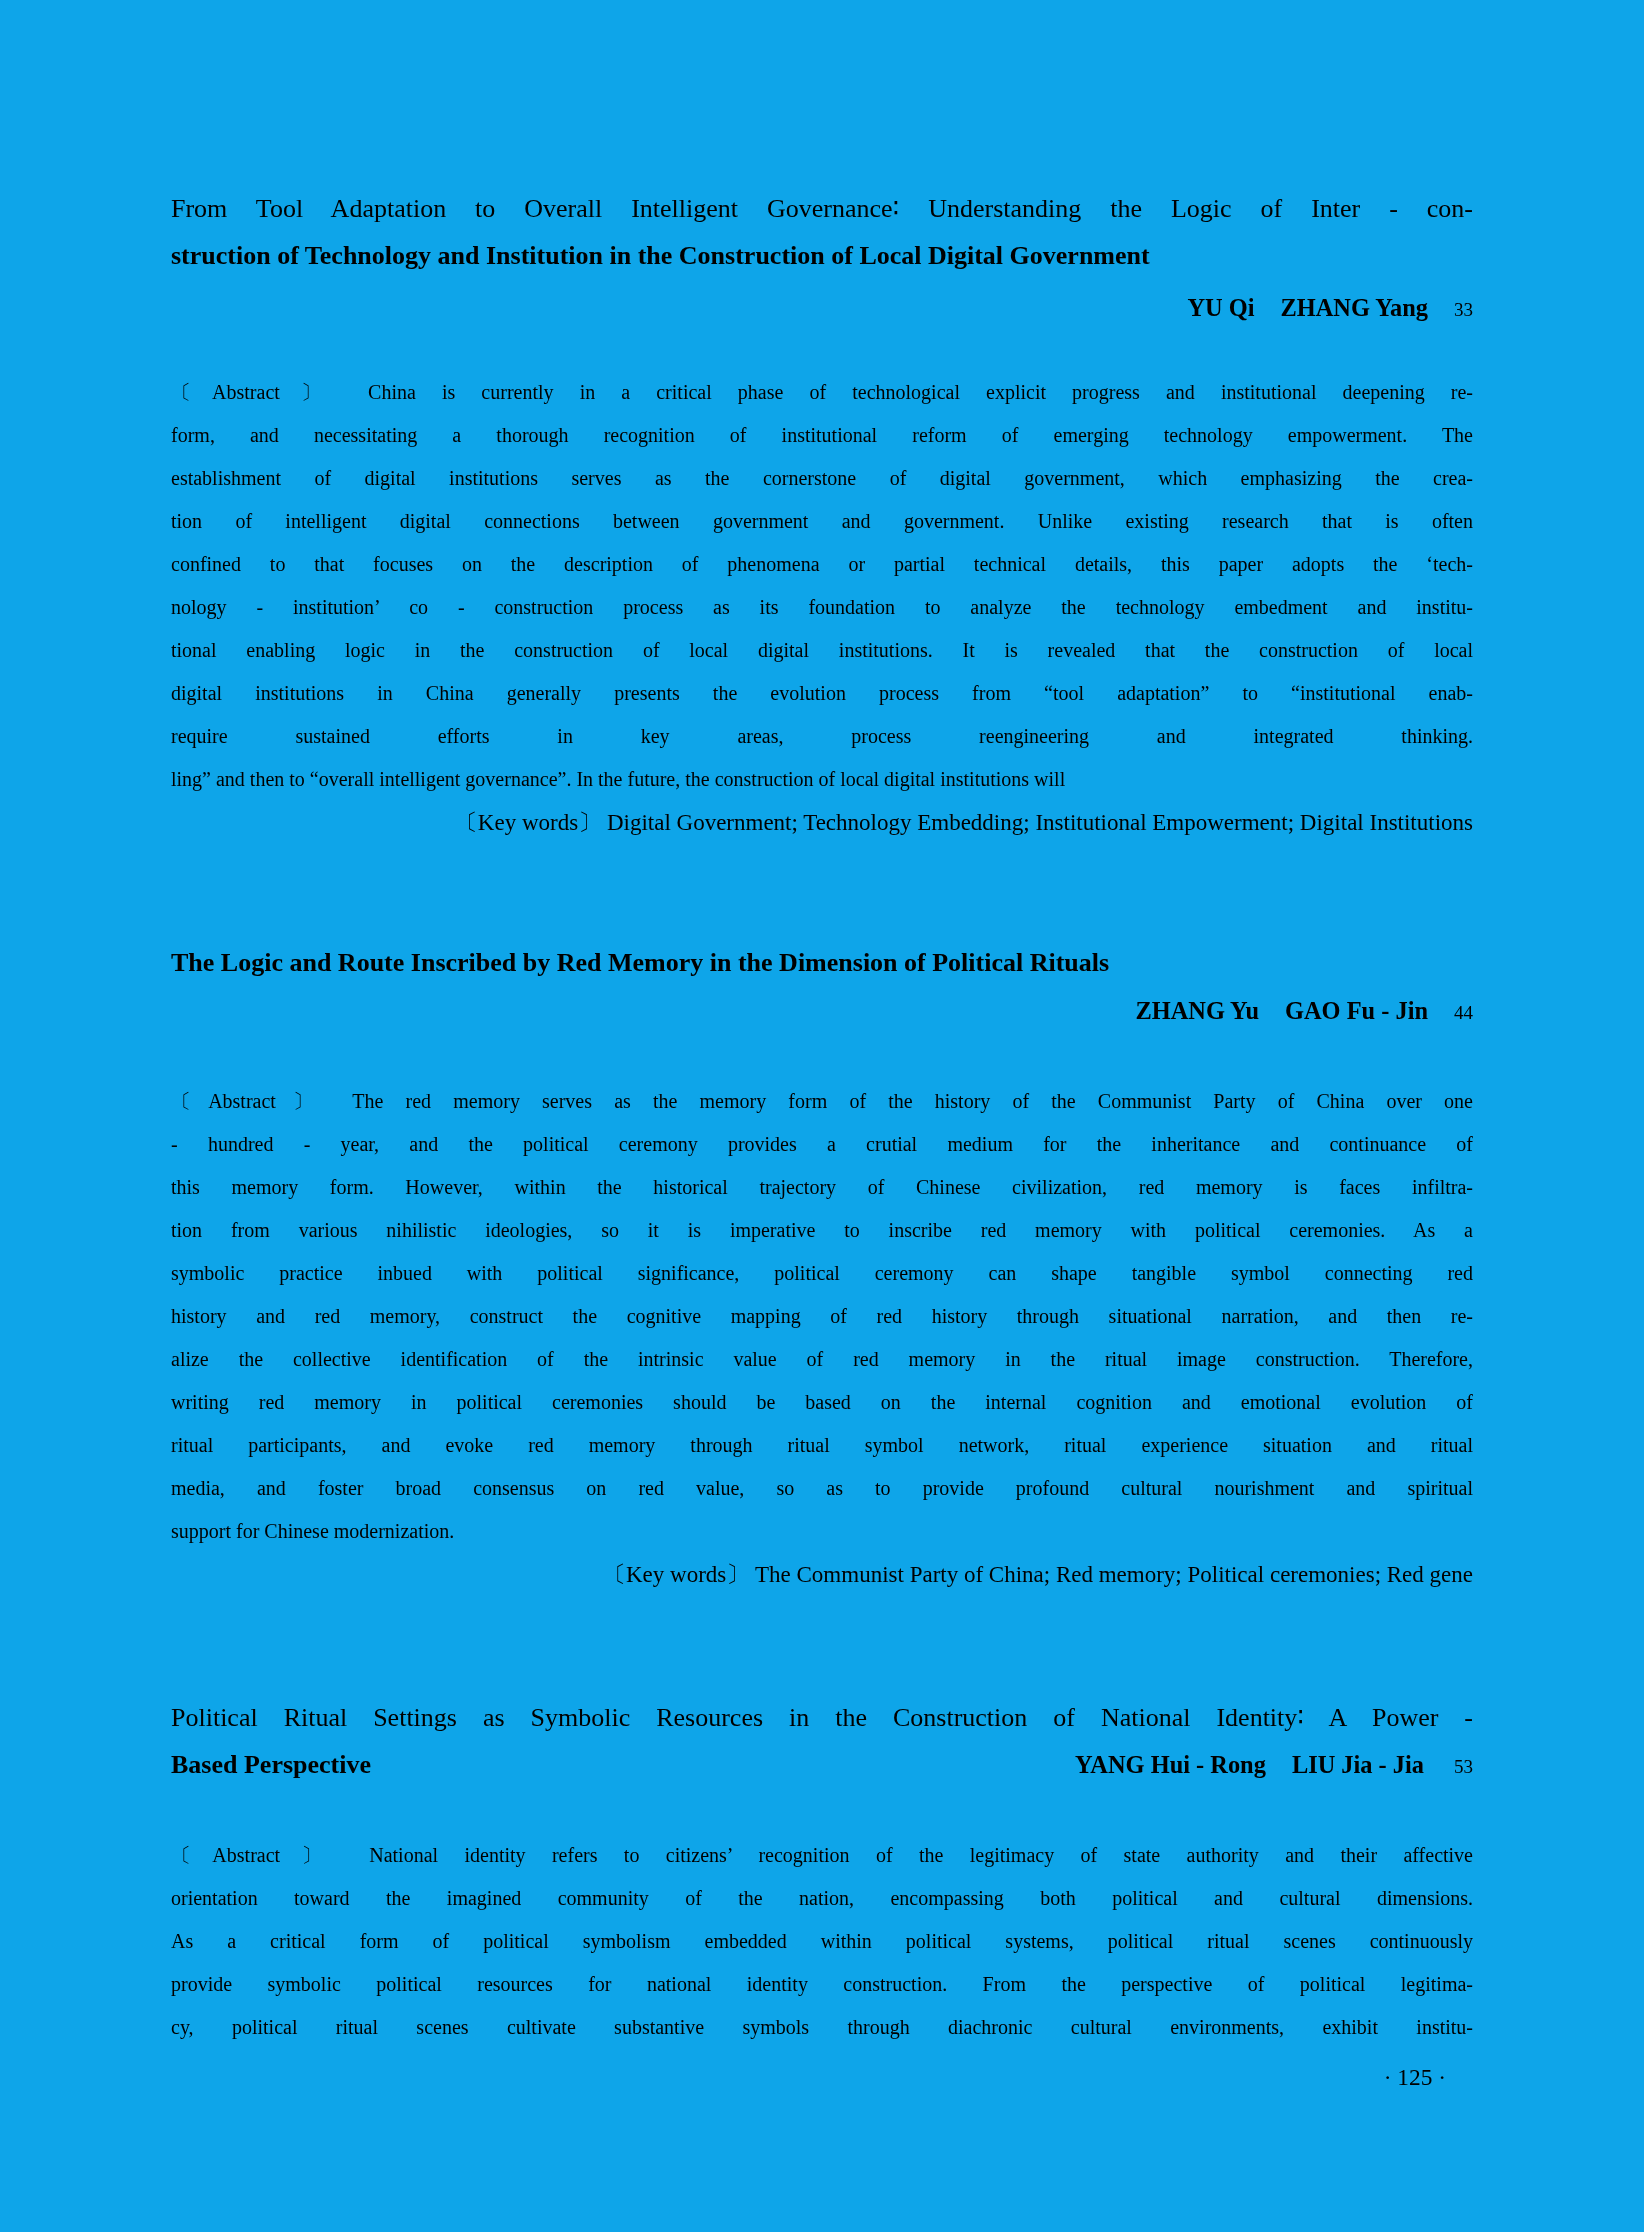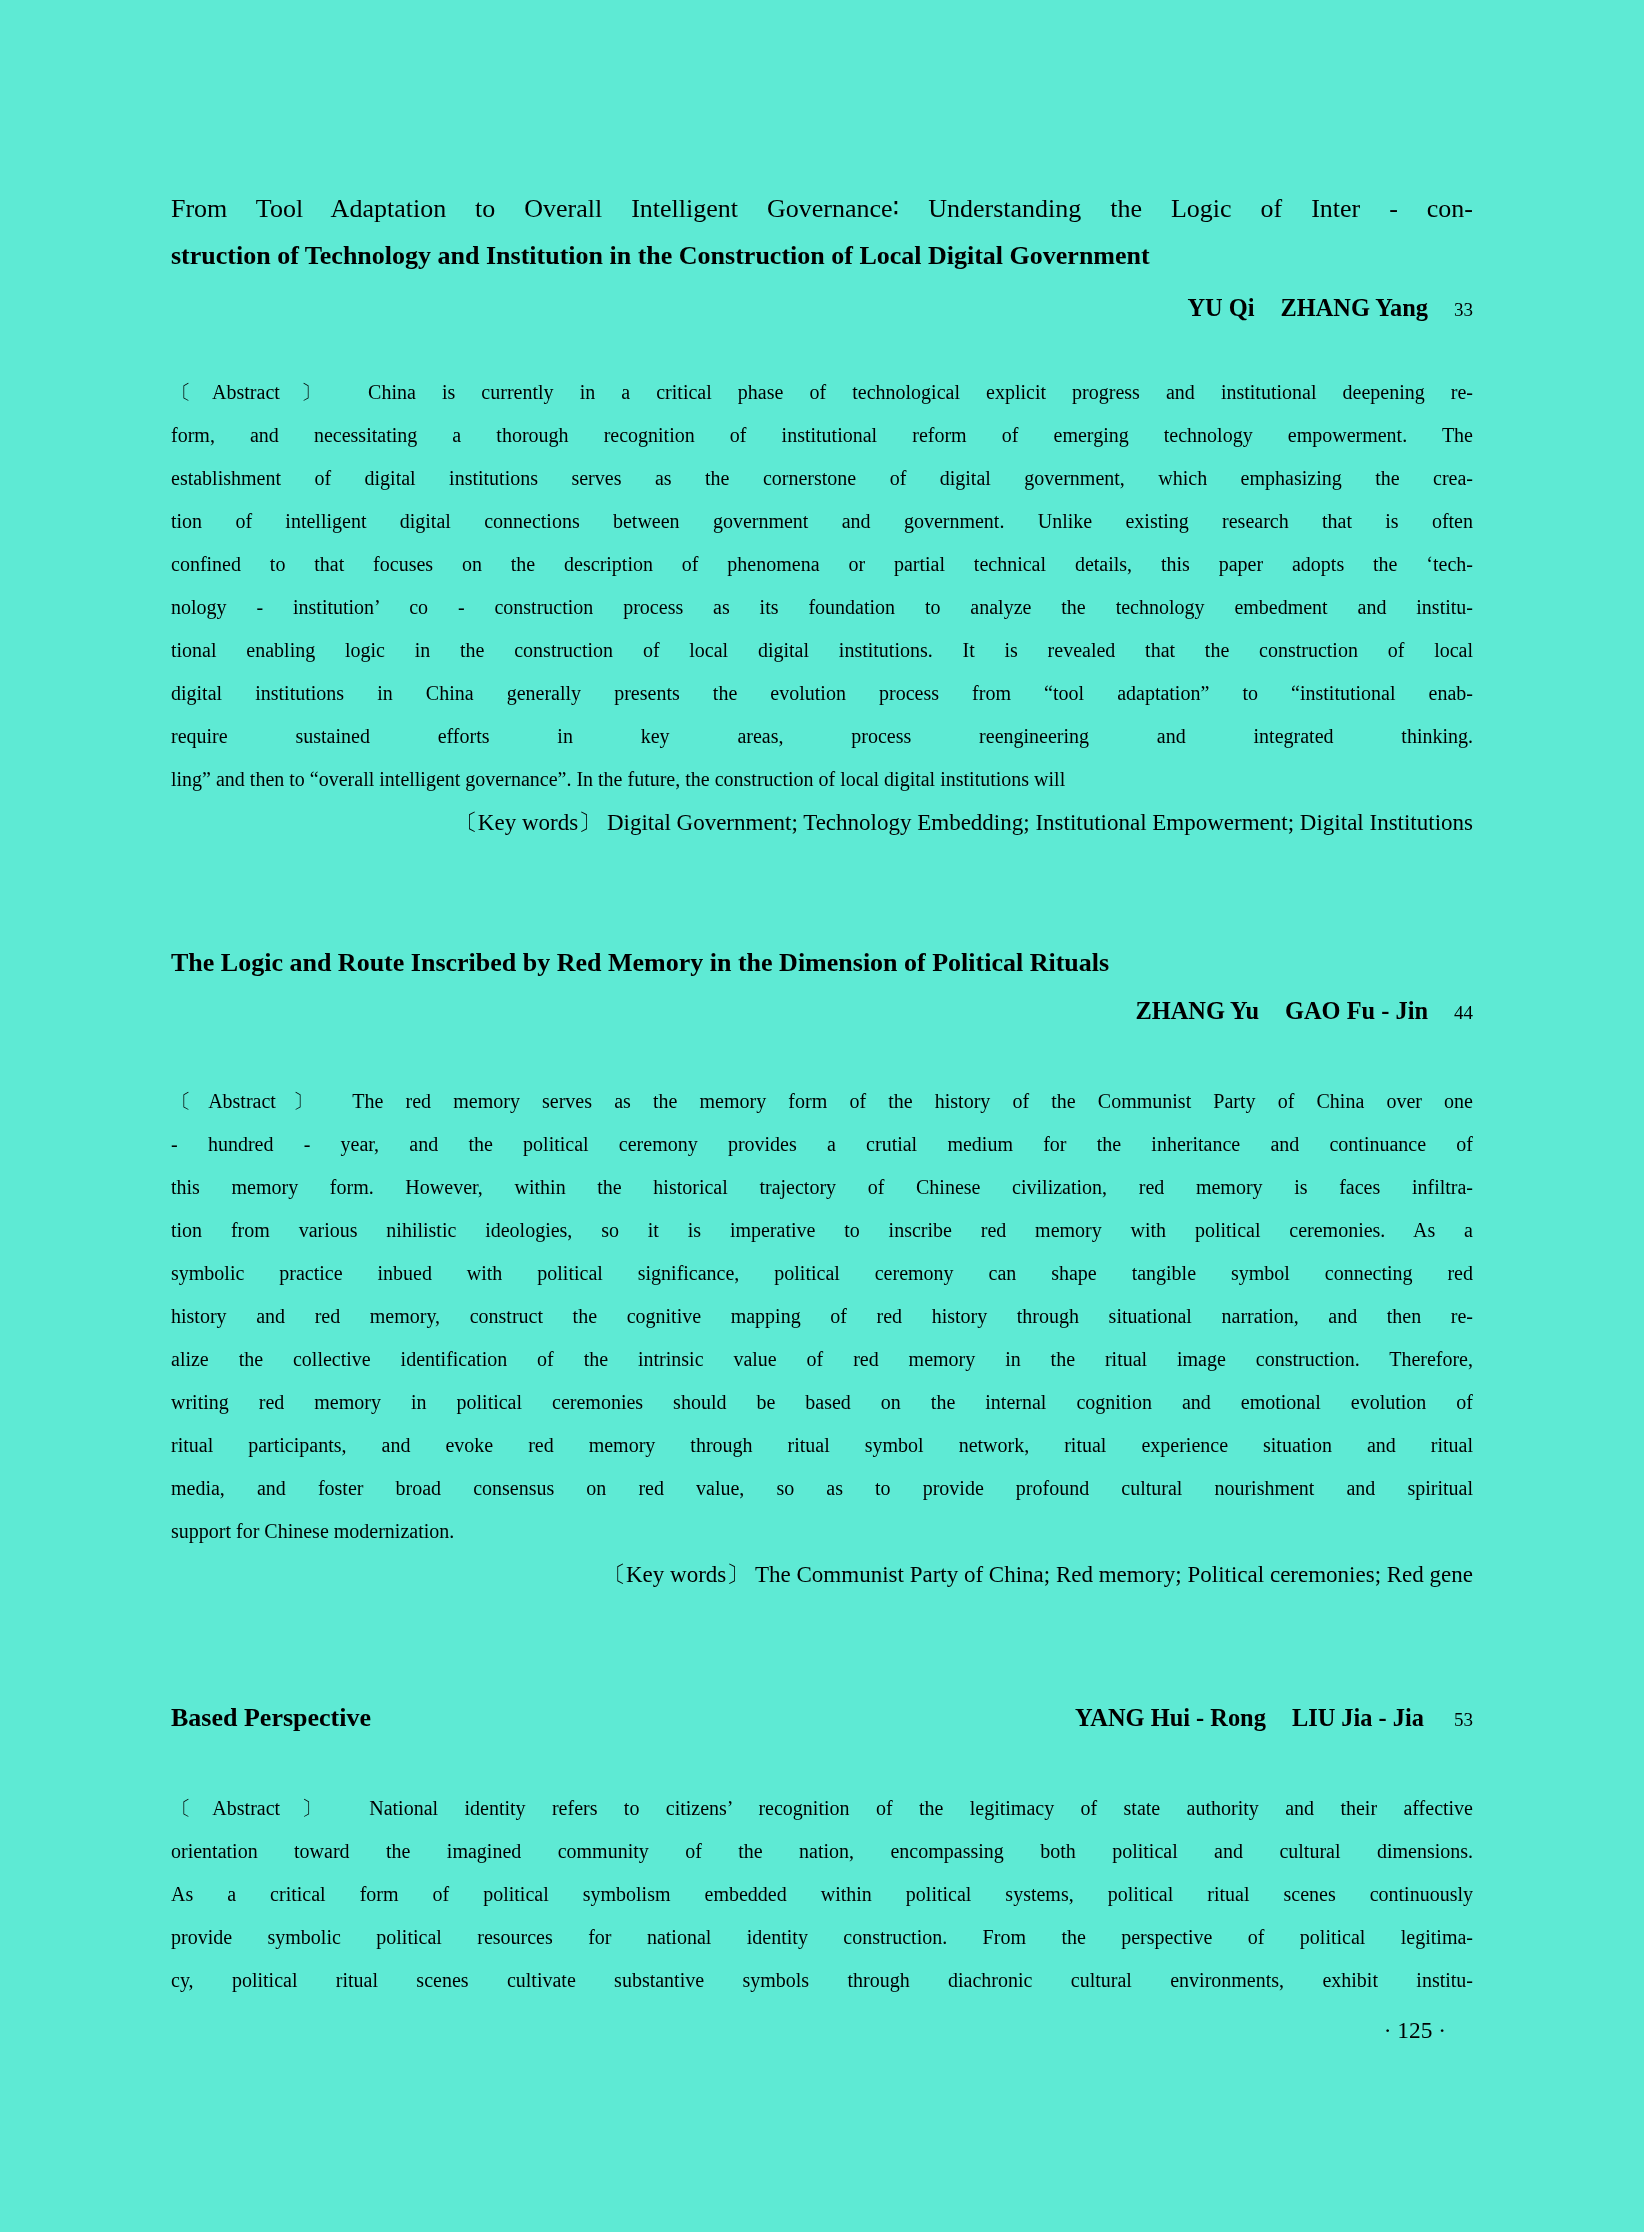--- a/index.html
+++ b/index.html
@@ -5,21 +5,21 @@
   html, body {
     margin: 0;
     padding: 0;
     background: #ffffff;
   }
   .sheet {
     position: relative;
     width: 1645px;
     height: 2233px;
     box-sizing: border-box;
-    background: #5eead4;
+    background: #0ea5e9;
     color: #000000;
     font-family: "Liberation Serif", "DejaVu Serif", "DejaVu Sans", serif;
     padding: 185px 172px 0 171px;
     overflow: hidden;
   }
   .title { margin: 0; font-weight: 400; }
   .title-line {
     font-size: 26px;
     line-height: 47px;
     white-space: normal;
@@ -117,20 +117,23 @@
         <div class="tline">alize the collective identification of the intrinsic value of red memory in the ritual image construction. Therefore,</div>
         <div class="tline">writing red memory in political ceremonies should be based on the internal cognition and emotional evolution of</div>
         <div class="tline">ritual participants, and evoke red memory through ritual symbol network, ritual experience situation and ritual</div>
         <div class="tline">media, and foster broad consensus on red value, so as to provide profound cultural nourishment and spiritual</div>
         <div class="tline">support for Chinese modernization.</div>
       </div>
     <div class="kwline">〔Key words〕 The Communist Party of China; Red memory; Political ceremonies; Red gene</div>
   </section>
 
   <section class="entry entry-3">
+    <h2 class="title">
+      <div class="title-line jl">Political Ritual Settings as Symbolic Resources in the Construction of National Identity∶ A Power -</div>
+    </h2>
     <div class="title-row">
       <span class="title-line nl">Based Perspective</span>
       <span>
         <span class="author-group"><span class="author-name">YANG Hui - Rong</span><span class="author-name">LIU Jia - Jia</span></span>
         <span class="page-no">53</span>
       </span>
     </div>
     <div class="abstract ab-mt-3">
         <div class="tline">〔Abstract〕 National identity refers to citizens’ recognition of the legitimacy of state authority and their affective</div>
         <div class="tline">orientation toward the imagined community of the nation, encompassing both political and cultural dimensions.</div>

